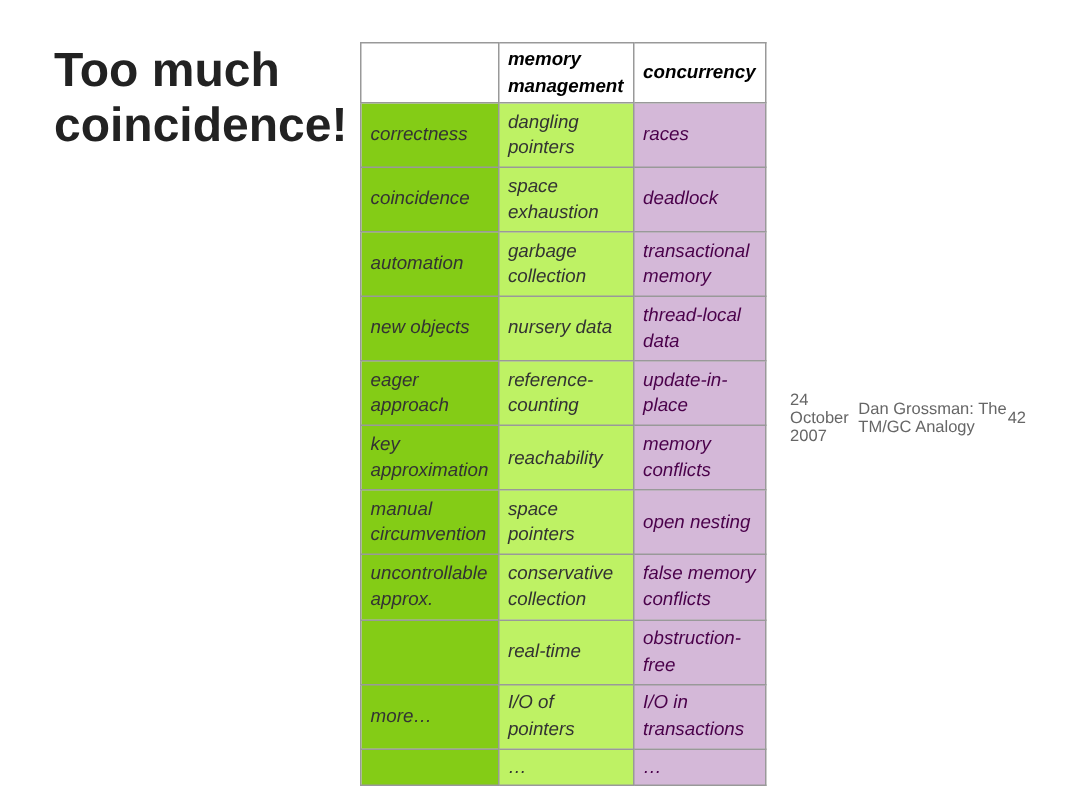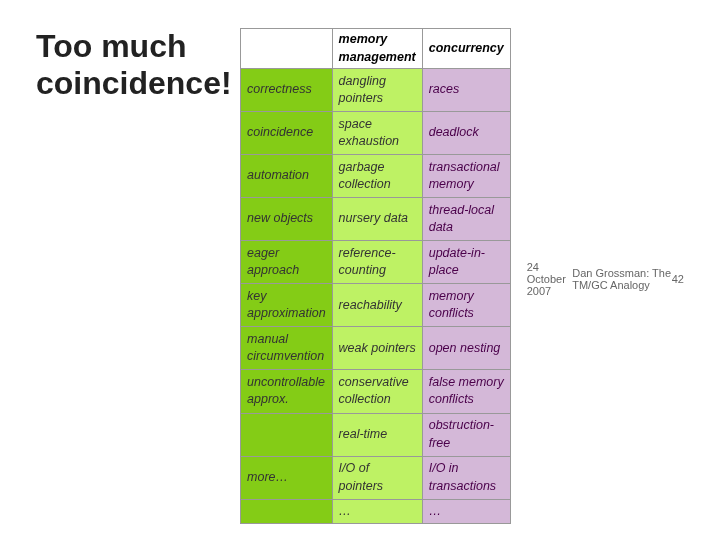--- a/index.html
+++ b/index.html
@@ -119,21 +119,21 @@
           <td class="col-mid">reference-counting</td>
           <td class="col-right">update-in-place</td>
         </tr>
         <tr>
           <td class="col-left">key approximation</td>
           <td class="col-mid">reachability</td>
           <td class="col-right">memory conflicts</td>
         </tr>
         <tr>
           <td class="col-left">manual circumvention</td>
-          <td class="col-mid">weak pointers</td>
+          <td class="col-mid">space pointers</td>
           <td class="col-right">open nesting</td>
         </tr>
         <tr>
           <td class="col-left">uncontrollable approx.</td>
           <td class="col-mid">conservative collection</td>
           <td class="col-right">false memory conflicts</td>
         </tr>
         <tr>
           <td class="col-left"></td>
           <td class="col-mid">real-time</td>

